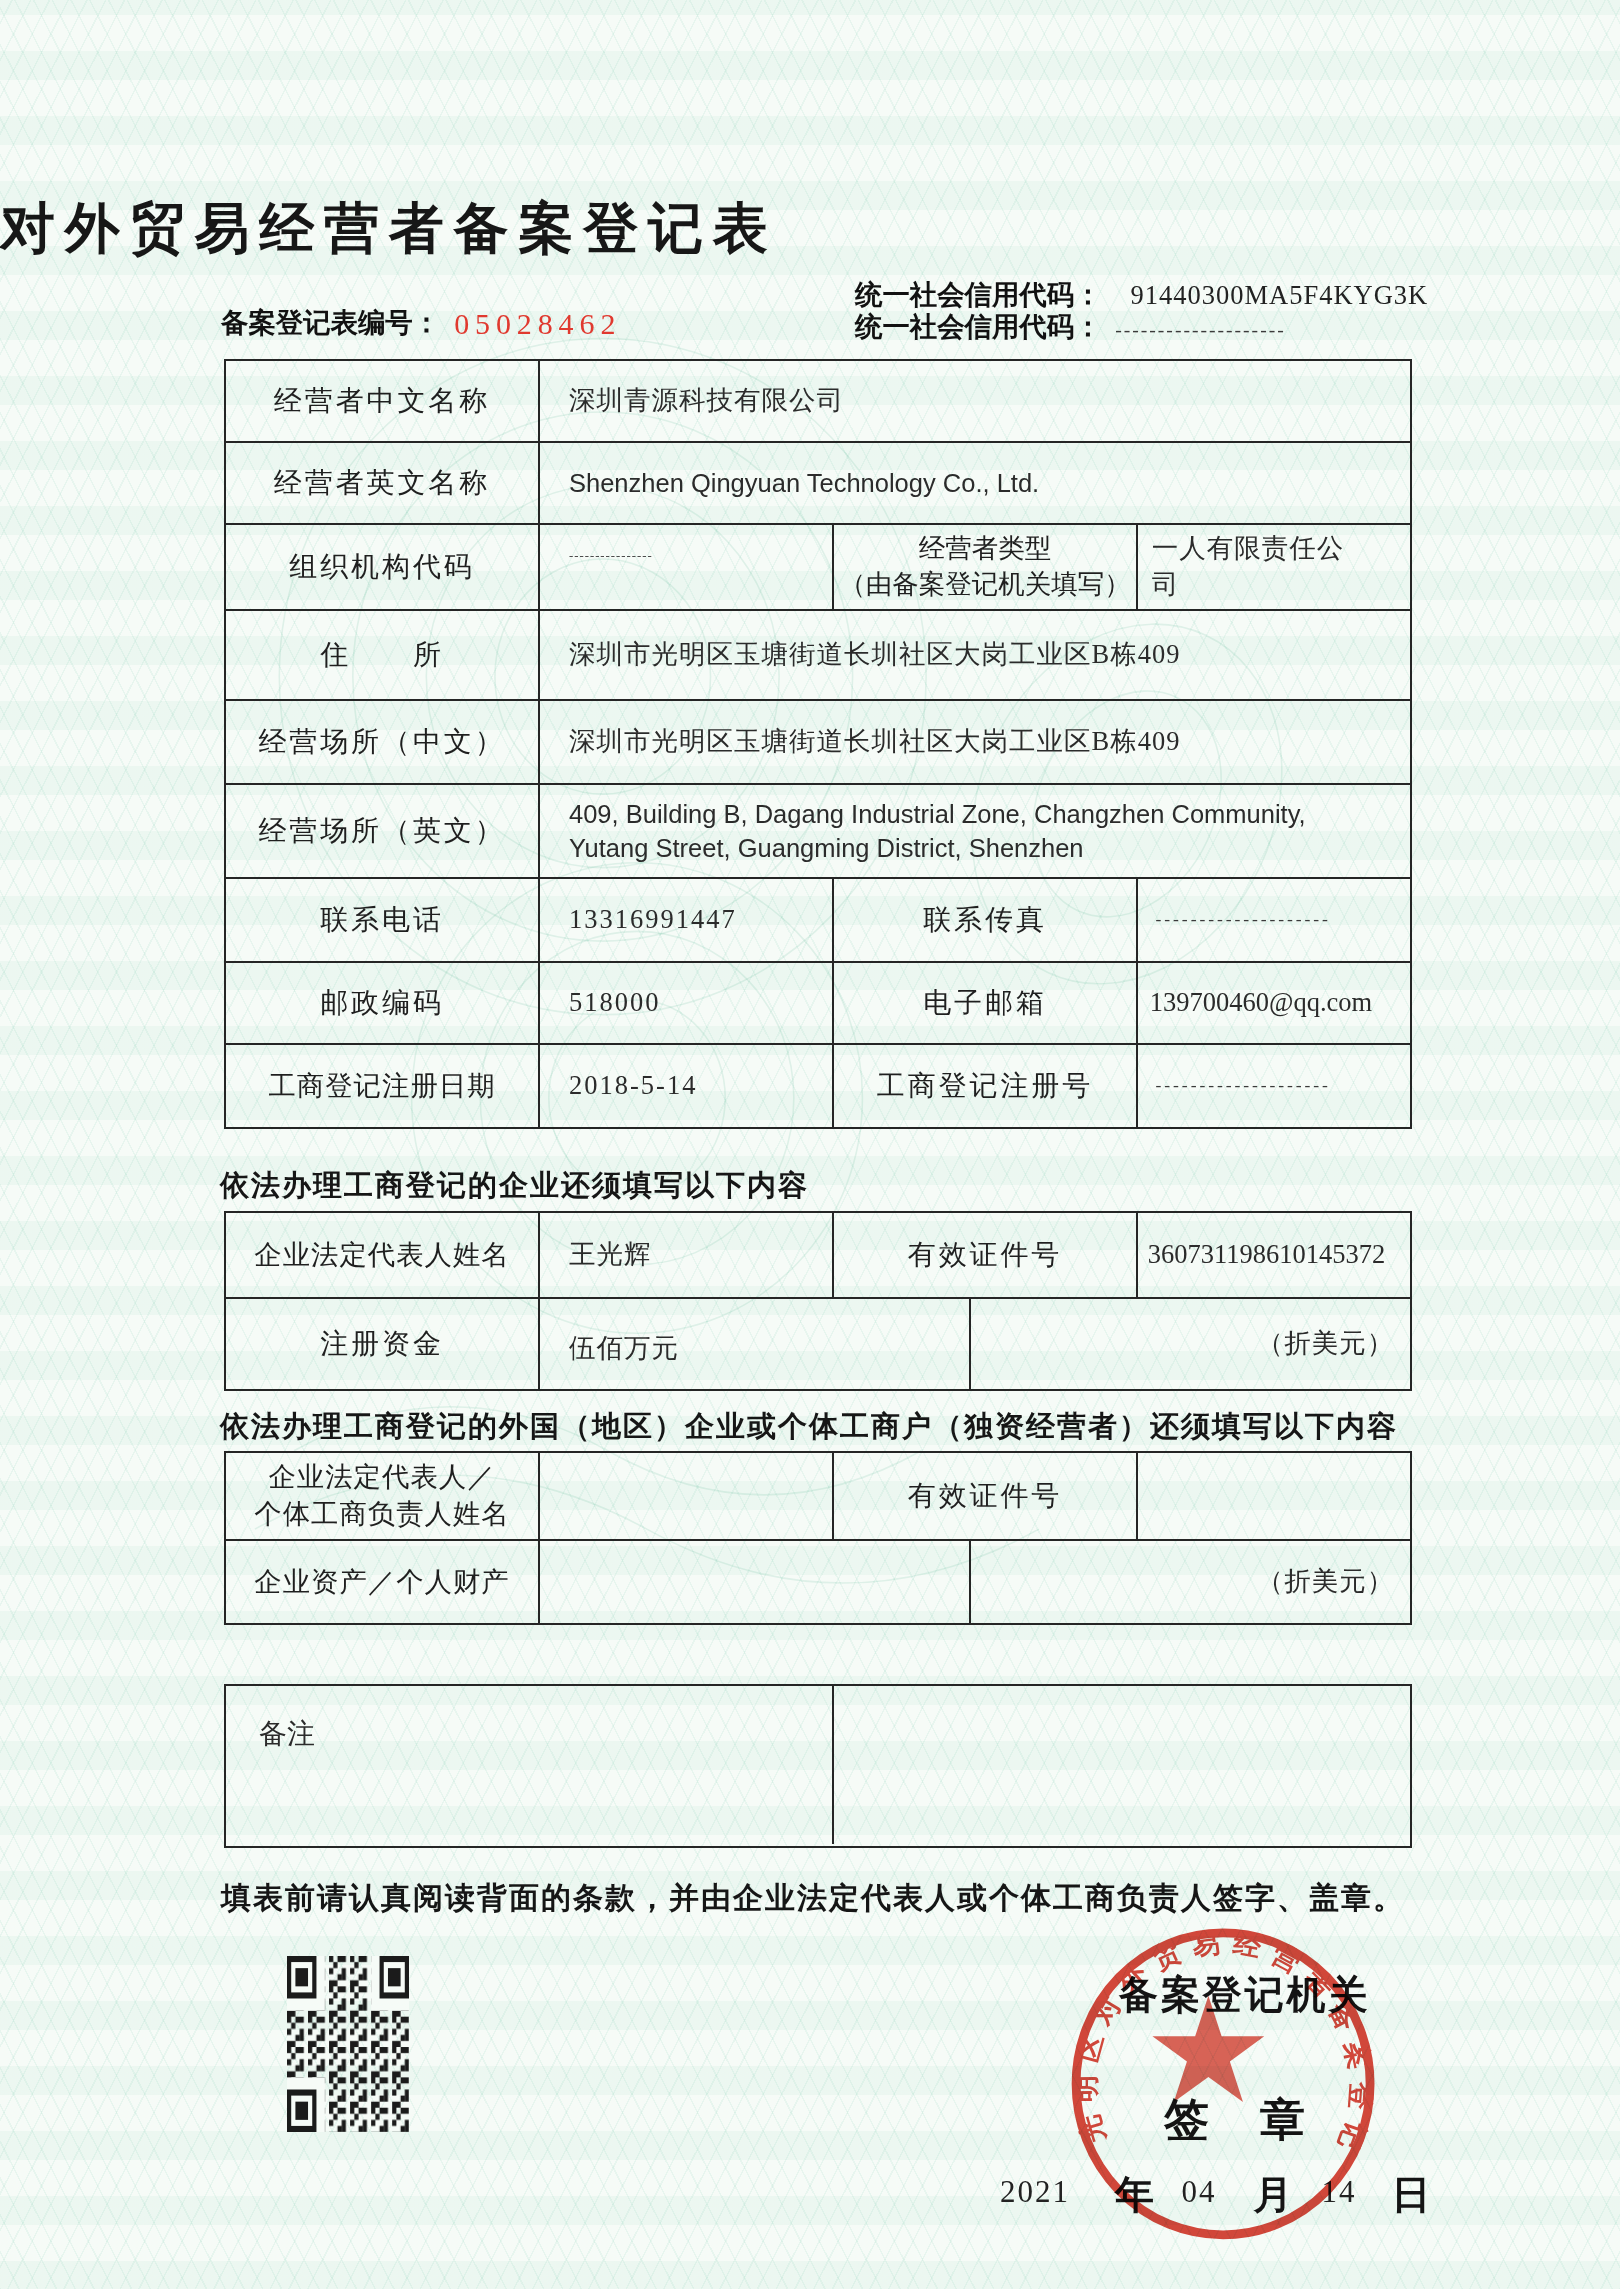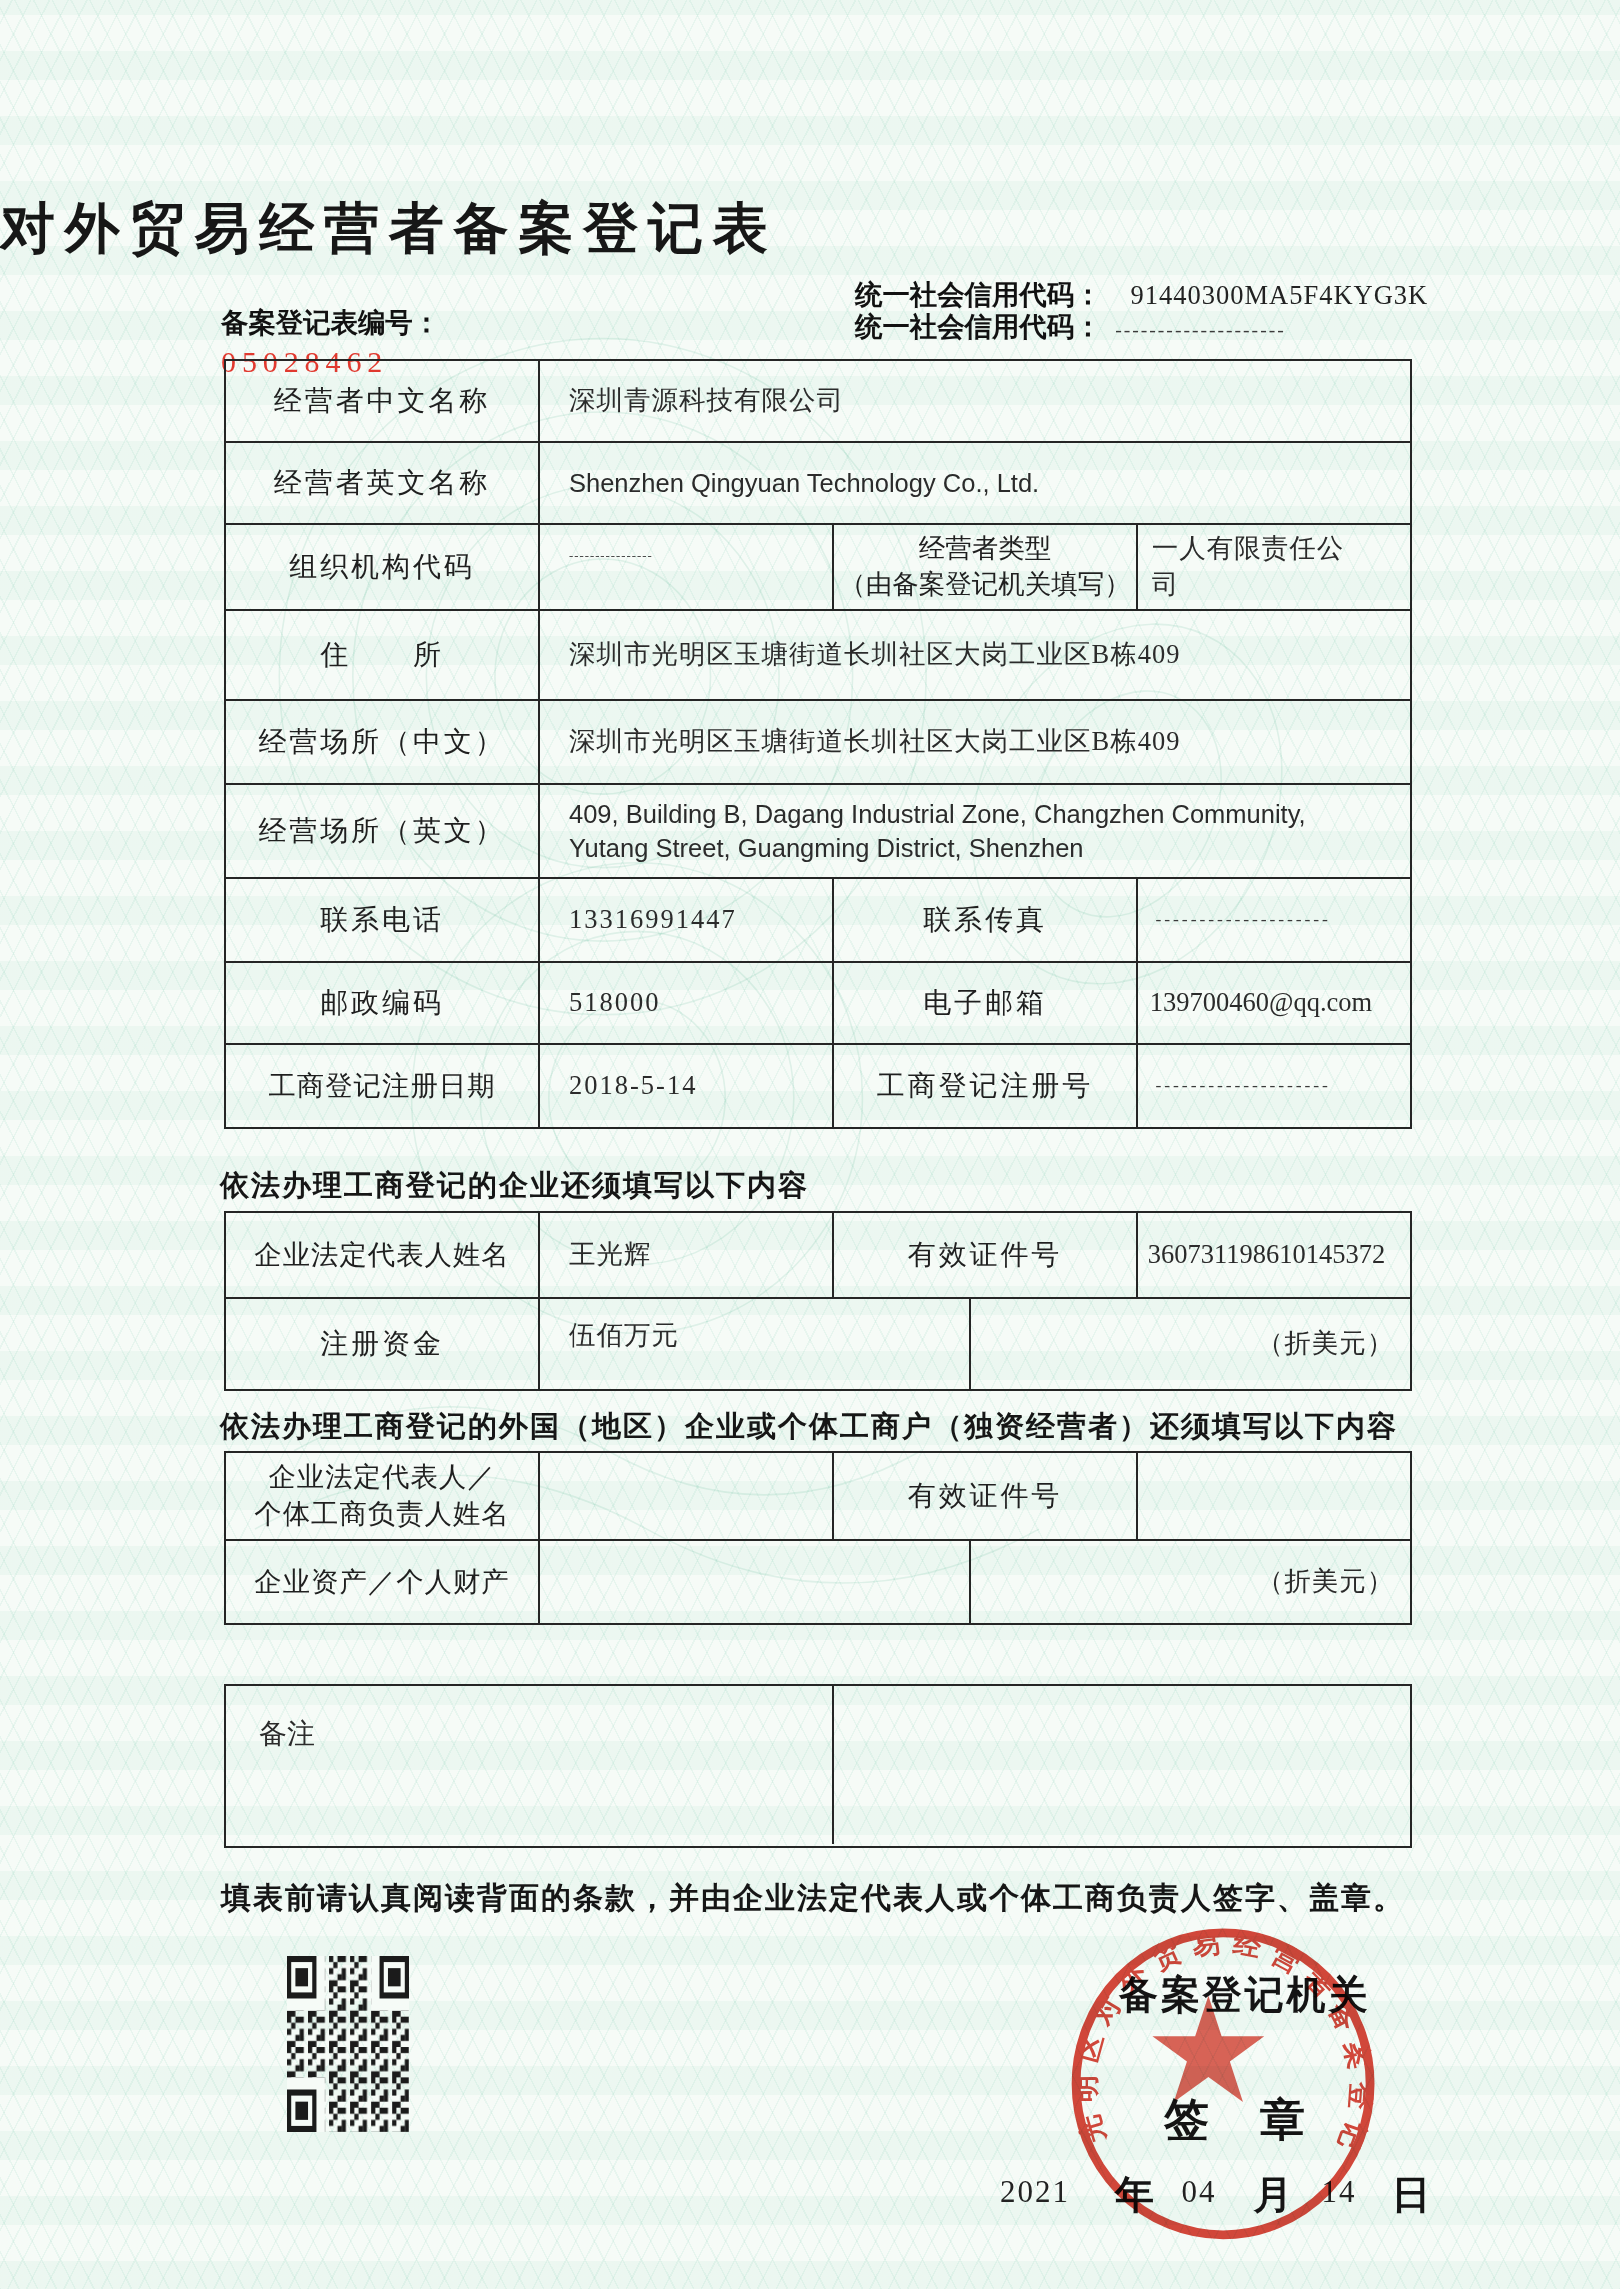--- a/index.html
+++ b/index.html
@@ -12,21 +12,21 @@
       repeating-linear-gradient(63deg, rgba(105,195,165,.10) 0 1.5px, rgba(255,255,255,0) 1.5px 16.7px),
       repeating-linear-gradient(-63deg, rgba(105,195,165,.10) 0 1.5px, rgba(255,255,255,0) 1.5px 16.7px);
   }
   .abs{position:absolute;}
   
   .title{left:0;right:0;top:192px;text-align:left;font-size:55px;font-weight:700;
          letter-spacing:9.8px;font-family:"Liberation Sans","DejaVu Sans",sans-serif;color:#171717;}
   .hlabel{font-weight:700;font-size:27.4px;color:#111;}
   .hval{font-size:26.5px;letter-spacing:1px;color:#222;}
   .credit{left:855px;top:277px;display:flex;align-items:baseline;gap:29px;}
-  .formno{left:221px;top:305px;display:flex;align-items:flex-start;gap:4px;flex-direction:column;}
+  .formno{left:221px;top:305px;display:flex;align-items:flex-end;gap:14px;}
   .formno .red{color:#e0392f;font-size:30px;letter-spacing:5.9px;}
   .iecode{left:855px;top:309px;display:flex;align-items:baseline;gap:13.7px;}
   .dashes{font-size:19.6px;letter-spacing:2px;color:#3a3a3a;}
   
   .tblbox{position:absolute;left:224px;width:1188px;border:2.9px solid #252525;box-sizing:border-box;}
   .trow{display:grid;box-sizing:border-box;border-bottom:2px solid #252525;}
   .trow.noB{border-bottom:none;}
   .c{border-right:2px solid #252525;display:flex;align-items:center;box-sizing:border-box;
      font-size:26.5px;color:#2b2b2b;line-height:1.35;}
   .c.noR{border-right:none;}
@@ -38,21 +38,21 @@
   .cols4{grid-template-columns:314px 294px 304px 271px;}
   .cols3{grid-template-columns:314px 431px 437px;}
   .colsR{grid-template-columns:608px 574px;}
   .tinydash{font-size:12.7px;letter-spacing:1px;color:#444;align-items:flex-start;padding-top:21.6px;}
   .middash{font-size:17.6px;letter-spacing:2.9px;color:#3a3a3a;padding-left:17.6px;}
   .num{letter-spacing:2px;}
   .idnum{padding-left:9.8px;font-size:26.5px;letter-spacing:0;}
   .email{padding-left:11.8px;letter-spacing:0;}
   .usd{justify-content:flex-end;padding-right:13.7px;letter-spacing:1px;}
   .topleft{align-items:flex-start;justify-content:flex-start;padding:29px 0 0 33px;}
-  .captop{align-items:flex-start;padding-top:19px;}
+  .captop{align-items:flex-start;padding-top:32px;}
   .wrapcell{padding:5.9px 45px 5.9px 13.7px;letter-spacing:1px;}
   
   .sechead{left:220px;font-size:29px;font-weight:600;letter-spacing:2px;color:#161616;}
   .footnote{left:221px;top:1878px;font-size:30px;font-weight:600;letter-spacing:2px;color:#161616;}
   
   .authority{left:1119px;top:1968px;font-size:39px;font-weight:800;letter-spacing:2.9px;
              font-family:"Liberation Sans","DejaVu Sans",sans-serif;color:#141414;}
   .signrow{left:1164px;top:2090px;font-size:45px;font-weight:800;
            font-family:"Liberation Sans","DejaVu Sans",sans-serif;color:#141414;display:flex;gap:51px;}
   .daterow{left:1000px;top:2168px;display:flex;align-items:baseline;}

